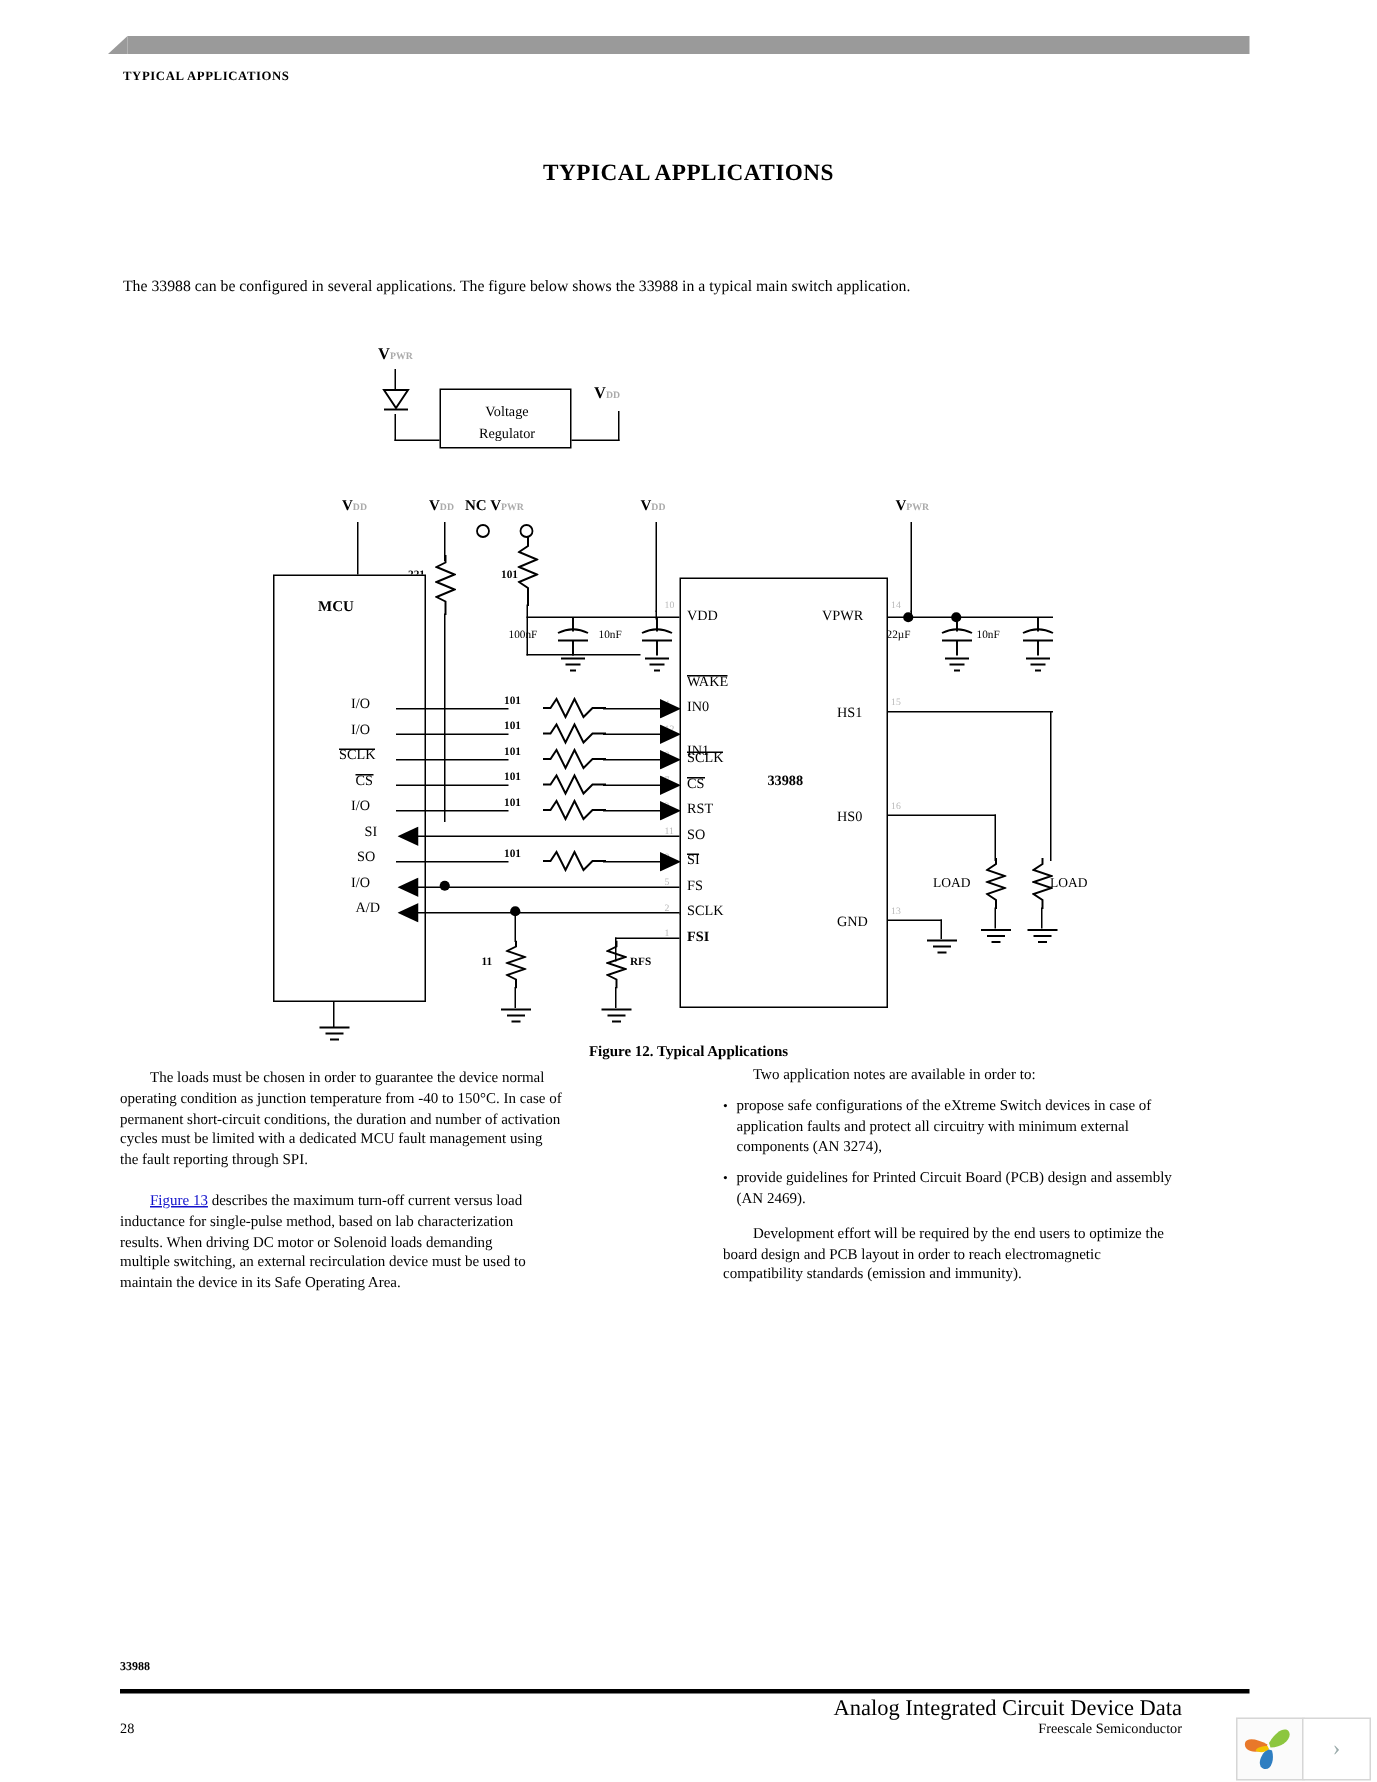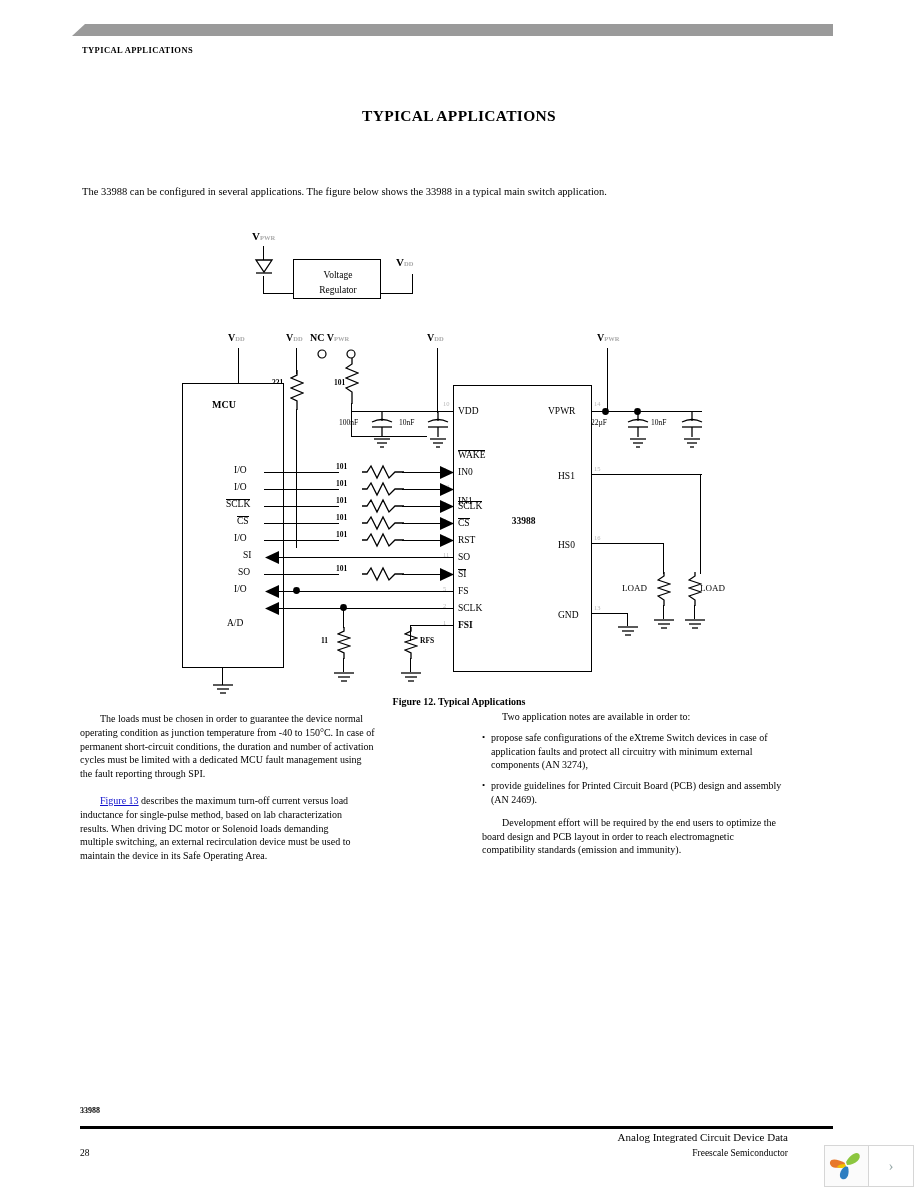--- a/index.html
+++ b/index.html
@@ -37,21 +37,21 @@
   .colL{position:absolute;left:80px;top:712px;width:295px;font-size:10px;line-height:1.38;}
   .colR{position:absolute;left:482px;top:710px;width:300px;font-size:10px;line-height:1.38;}
   .ind{text-indent:20px;}
   .bl{position:relative;padding-left:9px;margin-top:7px;}
   .bl:before{content:"\2022";position:absolute;left:0;top:0;font-size:9px;}
   .link{color:#1111cc;text-decoration:underline;}
 
   
   .f-code{position:absolute;left:80px;top:1106px;font-size:8px;font-weight:bold;}
   .f-rule{position:absolute;left:80px;top:1126px;width:753px;height:3px;background:#000;}
-  .f-r1{position:absolute;right:130px;top:1131px;font-size:11px;}
+  .f-r1{position:absolute;right:130px;top:1131px;font-size:15px;}
   .f-r2{position:absolute;right:130px;top:1148px;font-size:9.5px;}
   .f-pg{position:absolute;left:80px;top:1148px;font-size:9.5px;}
   .logo-box{position:absolute;left:824px;top:1145px;width:44px;height:40px;
             border:1px solid #d6d6d6;background:#fbfbfb;}
   .nav-box{position:absolute;left:868px;top:1145px;width:44px;height:40px;
             border:1px solid #d6d6d6;background:#fff;
             display:flex;align-items:center;justify-content:center;
             font-size:15px;color:#9aa;}
 </style>
 </head>
@@ -144,21 +144,21 @@
     </svg>
 
     <div class="lbl" style="left:234px;top:243px;">I/O</div>
     <div class="lbl" style="left:234px;top:260px;">I/O</div>
     <div class="lbl" style="left:226px;top:277px;"><span class="ovl">SCLK</span></div>
     <div class="lbl" style="left:237px;top:294px;"><span class="ovl">CS</span></div>
     <div class="lbl" style="left:234px;top:311px;">I/O</div>
     <div class="lbl" style="left:243px;top:328px;">SI</div>
     <div class="lbl" style="left:238px;top:345px;">SO</div>
     <div class="lbl" style="left:234px;top:362px;">I/O</div>
-    <div class="lbl" style="left:227px;top:379px;margin-top:17px;">A/D</div>
+    <div class="lbl" style="left:237px;top:379px;">A/D</div>
 
     <div class="box" style="left:453px;top:386px;width:0;height:0;"></div>
     <div class="box" style="left:453px;top:163px;width:139px;height:287px;">
       <div class="lbl b" style="left:0;top:130px;width:139px;text-align:center;font-size:9.5px;">33988</div>
     </div>
 
     <div class="lbl" style="left:458px;top:184px;">VDD</div>
     <div class="lbl" style="left:458px;top:228px;"><span class="ovl">WAKE</span></div>
     <div class="lbl" style="left:458px;top:245px;">IN0</div>
     <div class="lbl" style="left:458px;top:274px;text-align:center;">IN1</div>

